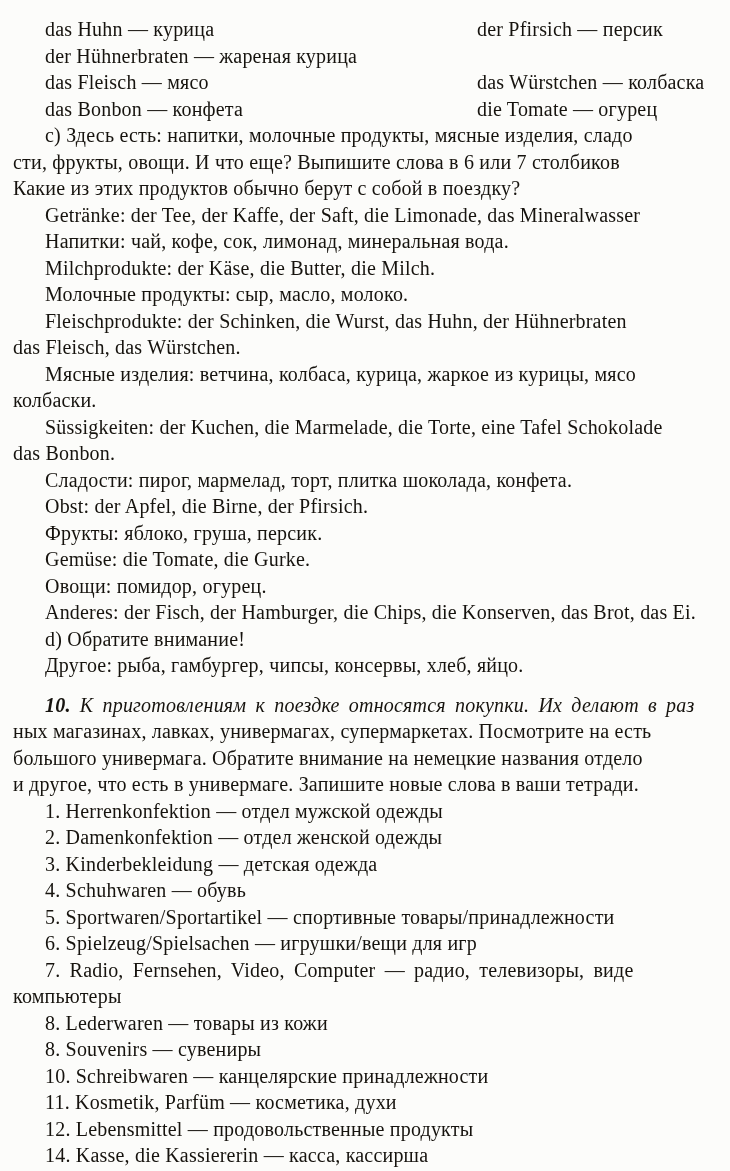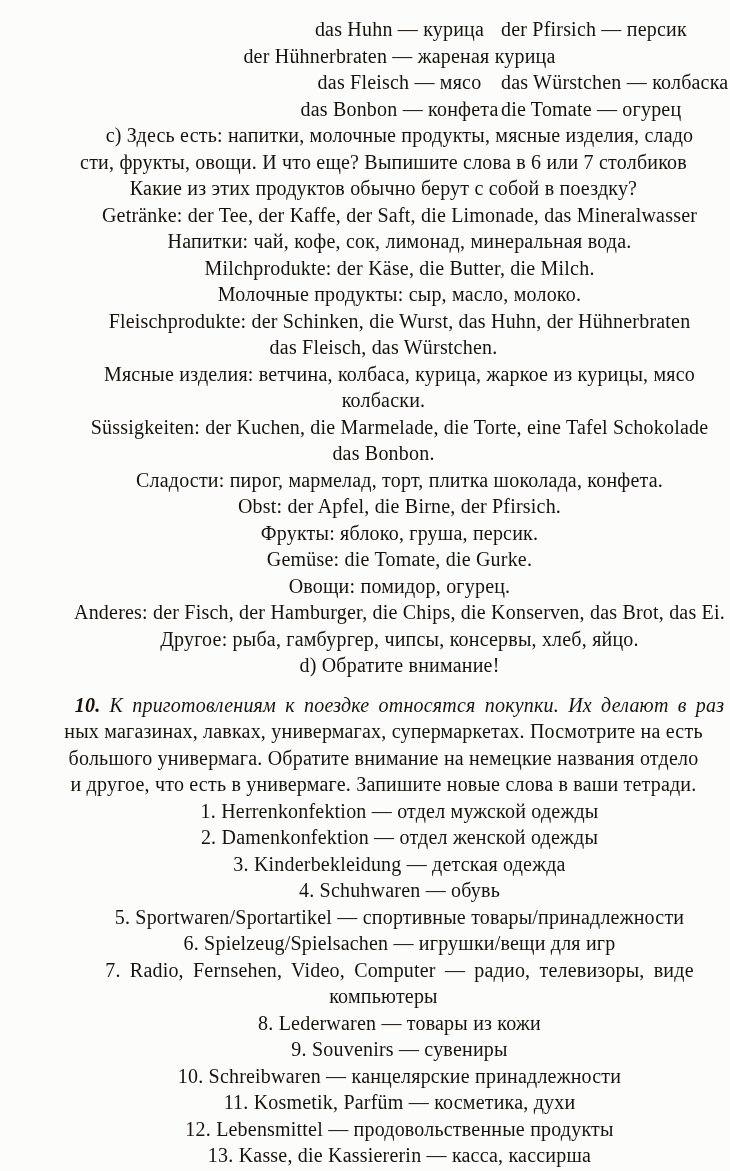--- a/index.html
+++ b/index.html
@@ -6,23 +6,22 @@
   body {
     width: 730px; height: 1171px;
     background: #fcfcfa;
     overflow: hidden;
     font-family: "Liberation Serif", "DejaVu Serif", serif;
     color: #16130e;
   }
   .page {
     box-sizing: border-box;
     width: 730px; height: 1171px;
-    padding: 16px 0 0 37px;
+    padding: 16px 0 0 13px;
     overflow: hidden;
-    text-align: center;
   }
   .tl {
     font-size: 20px;
     line-height: 26.5px;
     white-space: nowrap;
     overflow: hidden;
     letter-spacing: 0.2px;
   }
   .ind { padding-left: 32px; }
   .sp { margin-top: 13px; font-style: italic; }
@@ -55,34 +54,34 @@
       <div class="tl ind">Мясные изделия: ветчина, колбаса, курица, жаркое из курицы, мясо</div>
       <div class="tl">колбаски.</div>
       <div class="tl ind">Süssigkeiten: der Kuchen, die Marmelade, die Torte, eine Tafel Schokolade</div>
       <div class="tl">das Bonbon.</div>
       <div class="tl ind">Сладости: пирог, мармелад, торт, плитка шоколада, конфета.</div>
       <div class="tl ind">Obst: der Apfel, die Birne, der Pfirsich.</div>
       <div class="tl ind">Фрукты: яблоко, груша, персик.</div>
       <div class="tl ind">Gemüse: die Tomate, die Gurke.</div>
       <div class="tl ind">Овощи: помидор, огурец.</div>
       <div class="tl ind">Anderes: der Fisch, der Hamburger, die Chips, die Konserven, das Brot, das Ei.</div>
+      <div class="tl ind">d) Обратите внимание!</div>
       <div class="tl ind">Другое: рыба, гамбургер, чипсы, консервы, хлеб, яйцо.</div>
-      <div class="tl ind">d) Обратите внимание!</div>
       <div class="tl ind sp wide"><b class="exnum">10.</b> К приготовлениям к поездке относятся покупки. Их делают в раз</div>
       <div class="tl">ных магазинах, лавках, универмагах, супермаркетах. Посмотрите на есть</div>
       <div class="tl">большого универмага. Обратите внимание на немецкие названия отдело</div>
       <div class="tl">и другое, что есть в универмаге. Запишите новые слова в ваши тетради.</div>
       <div class="tl ind">1. Herrenkonfektion — отдел мужской одежды</div>
       <div class="tl ind">2. Damenkonfektion — отдел женской одежды</div>
       <div class="tl ind">3. Kinderbekleidung — детская одежда</div>
       <div class="tl ind">4. Schuhwaren — обувь</div>
       <div class="tl ind">5. Sportwaren/Sportartikel — спортивные товары/принадлежности</div>
       <div class="tl ind">6. Spielzeug/Spielsachen — игрушки/вещи для игр</div>
       <div class="tl ind wide">7. Radio, Fernsehen, Video, Computer — радио, телевизоры, виде</div>
       <div class="tl">компьютеры</div>
       <div class="tl ind">8. Lederwaren — товары из кожи</div>
-      <div class="tl ind">9. Souvenirs — сувениры</div>
+      <div class="tl ind">8. Souvenirs — сувениры</div>
       <div class="tl ind">10. Schreibwaren — канцелярские принадлежности</div>
       <div class="tl ind">11. Kosmetik, Parfüm — косметика, духи</div>
       <div class="tl ind">12. Lebensmittel — продовольственные продукты</div>
-      <div class="tl ind">13. Kasse, die Kassiererin — касса, кассирша</div>
+      <div class="tl ind">14. Kasse, die Kassiererin — касса, кассирша</div>
     </div>
 </div>
 
 </body></html>

